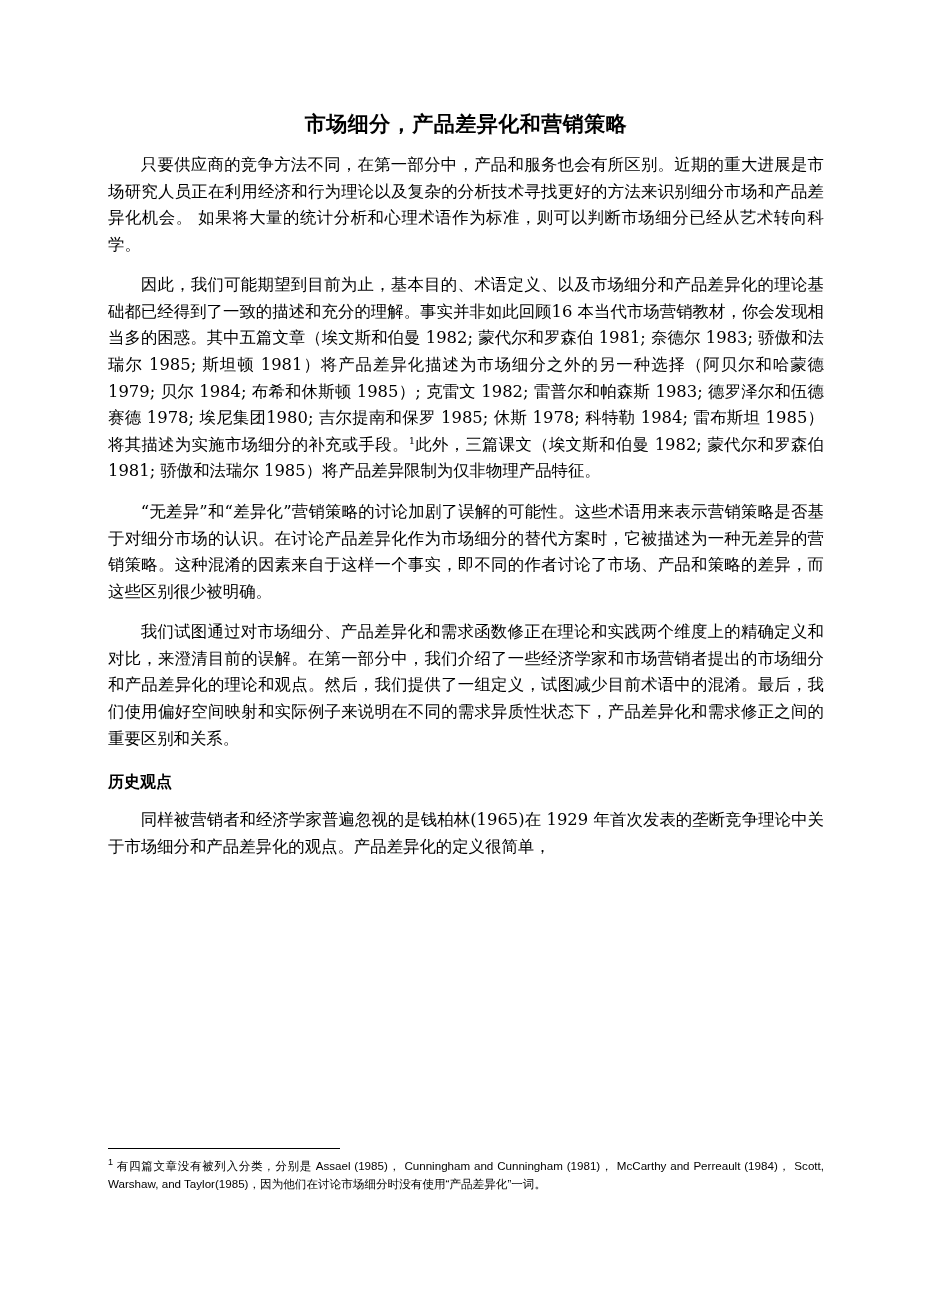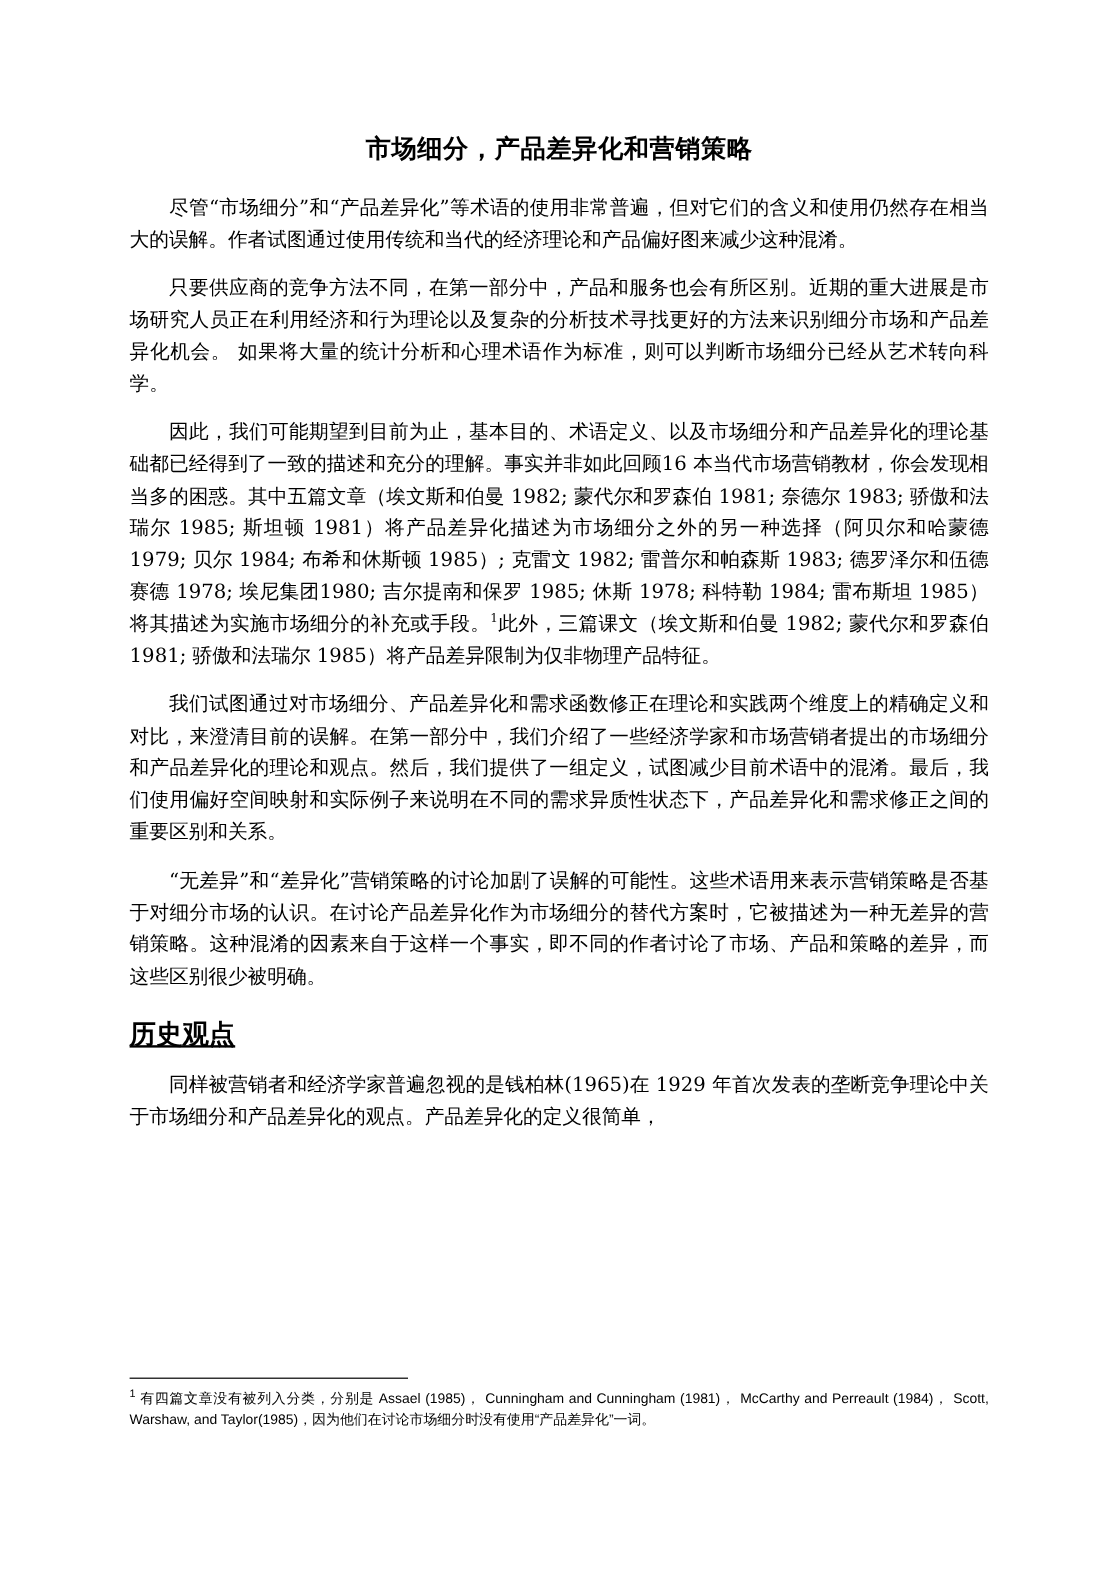--- a/index.html
+++ b/index.html
@@ -41,26 +41,25 @@
     text-align: justify;
     text-indent: 2em;
     margin: 0;
     padding-top: 14px;
   }
   .para.first {
     padding-top: 22px;
   }
   .section-heading {
     font-family: "DejaVu Sans", "Liberation Sans", sans-serif;
-    font-size: 22px;
+    font-size: 16px;
     font-weight: bold;
     margin: 0;
     padding-top: 20px;
     text-indent: 0;
-    text-decoration: underline;
   }
   sup {
     font-size: 10px;
     vertical-align: super;
     line-height: 0;
   }
   .footnote-area {
     position: absolute;
     left: 108px;
     top: 1148px;
@@ -84,27 +83,26 @@
   }
 </style>
 </head>
 <body>
 
 <div class="page">
   <div class="content">
 
     <h1 class="doc-title">市场细分，产品差异化和营销策略</h1>
 
-    <p class="para first">尽管“市场细分”和“产品差异化”等术语的使用非常普遍，但对它们的含义和使用仍然存在相当大的误解。作者试图通过使用传统和当代的经济理论和产品偏好图来减少这种混淆。</p>
     <p class="para">只要供应商的竞争方法不同，在第一部分中，产品和服务也会有所区别。近期的重大进展是市场研究人员正在利用经济和行为理论以及复杂的分析技术寻找更好的方法来识别细分市场和产品差异化机会。 如果将大量的统计分析和心理术语作为标准，则可以判断市场细分已经从艺术转向科学。</p>
 
     <p class="para"><span>因此，我们可能期望到目前为止，基本目的、术语定义、以及市场细分和产品差异化的理论基础都已经得到了一致的描述和充分的理解。事实并非如此回顾16 本当代市场营销教材，你会发现相当多的困惑。其中五篇文章（埃文斯和伯曼 1982; 蒙代尔和罗森伯 1981; 奈德尔 1983; 骄傲和法瑞尔 1985; 斯坦顿 1981）将产品差异化描述为市场细分之外的另一种选择（阿贝尔和哈蒙德 1979; 贝尔 1984; 布希和休斯顿 1985）; 克雷文 1982; 雷普尔和帕森斯 1983; 德罗泽尔和伍德赛德 1978; 埃尼集团1980; 吉尔提南和保罗 1985; 休斯 1978; 科特勒 1984; 雷布斯坦 1985）将其描述为实施市场细分的补充或手段。</span><sup>1</sup><span>此外，三篇课文（埃文斯和伯曼 1982; 蒙代尔和罗森伯 1981; 骄傲和法瑞尔 1985）将产品差异限制为仅非物理产品特征。</span></p>
 
+    <p class="para">“无差异”和“差异化”营销策略的讨论加剧了误解的可能性。这些术语用来表示营销策略是否基于对细分市场的认识。在讨论产品差异化作为市场细分的替代方案时，它被描述为一种无差异的营销策略。这种混淆的因素来自于这样一个事实，即不同的作者讨论了市场、产品和策略的差异，而这些区别很少被明确。</p>
     <p class="para">我们试图通过对市场细分、产品差异化和需求函数修正在理论和实践两个维度上的精确定义和对比，来澄清目前的误解。在第一部分中，我们介绍了一些经济学家和市场营销者提出的市场细分和产品差异化的理论和观点。然后，我们提供了一组定义，试图减少目前术语中的混淆。最后，我们使用偏好空间映射和实际例子来说明在不同的需求异质性状态下，产品差异化和需求修正之间的重要区别和关系。</p>
-    <p class="para">“无差异”和“差异化”营销策略的讨论加剧了误解的可能性。这些术语用来表示营销策略是否基于对细分市场的认识。在讨论产品差异化作为市场细分的替代方案时，它被描述为一种无差异的营销策略。这种混淆的因素来自于这样一个事实，即不同的作者讨论了市场、产品和策略的差异，而这些区别很少被明确。</p>
 
     <h2 class="section-heading">历史观点</h2>
 
     <p class="para">同样被营销者和经济学家普遍忽视的是钱柏林(1965)在 1929 年首次发表的垄断竞争理论中关于市场细分和产品差异化的观点。产品差异化的定义很简单，</p>
 
   </div>
 
   <div class="footnote-area">
     <div class="footnote-rule"></div>
     <p class="footnote-text"><sup>1</sup><span> 有四篇文章没有被列入分类，分别是 Assael (1985)， Cunningham and Cunningham (1981)， McCarthy and Perreault (1984)， Scott, Warshaw, and Taylor(1985)，因为他们在讨论市场细分时没有使用“产品差异化”一词。</span></p>

